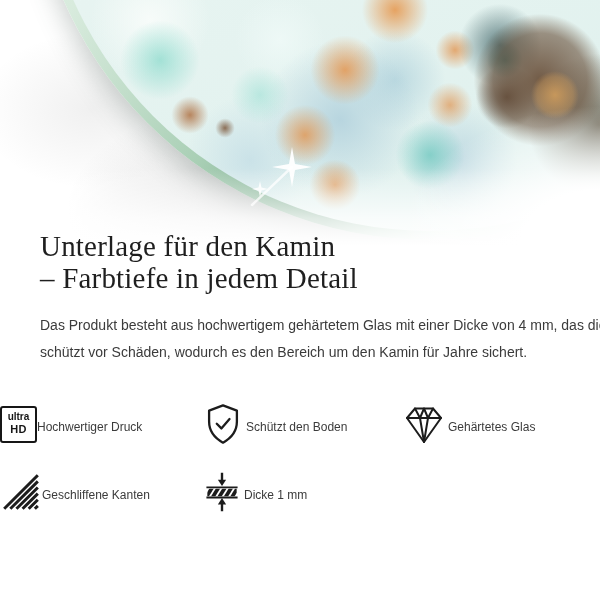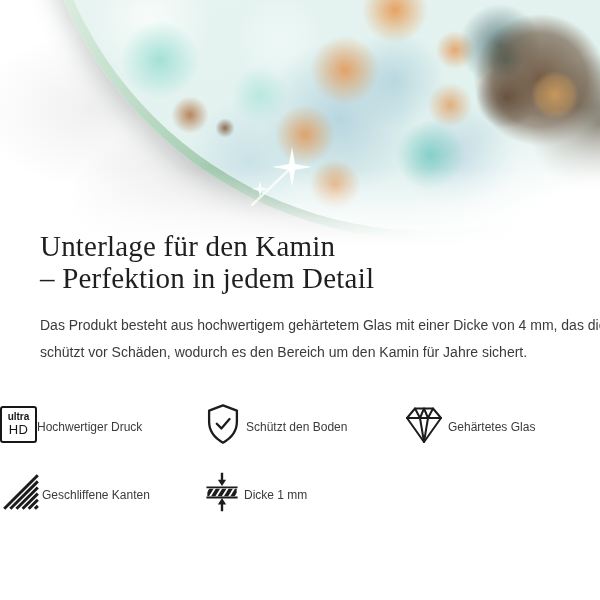--- a/index.html
+++ b/index.html
@@ -56,21 +56,21 @@
 
   
   .features{position:absolute;left:0;top:400px;width:600px;display:grid;
     grid-template-columns:1fr 1fr 1fr;row-gap:20px;}
   .feature{display:flex;flex-direction:row;align-items:center;}
   .icon-box{height:48px;display:flex;align-items:center;justify-content:center;}
   .feature .label{margin-top:7px;font-size:12px;line-height:15px;color:#3b3b3b;}
   .uhd-box{width:33px;height:33px;border:2.5px solid #161616;border-radius:3px;
     display:flex;flex-direction:column;align-items:center;justify-content:center;color:#161616;}
   .uhd-top{font-size:10px;line-height:10px;font-weight:bold;}
-  .uhd-hd{font-size:13px;line-height:15px;font-weight:normal;letter-spacing:0.4px;}
+  .uhd-hd{font-size:11px;line-height:15px;font-weight:bold;letter-spacing:0.4px;}
   svg.ic{display:block;}
 </style>
 </head>
 <body>
 
 <div class="page">
 
   <div class="hero">
     <div class="plate">
       <div class="art"></div>
@@ -78,21 +78,21 @@
     <div class="fade"></div>
     <svg class="sparkle" width="92" height="82" viewBox="0 0 92 82">
       <line x1="46" y1="24" x2="6" y2="62" stroke="rgba(255,255,255,0.75)" stroke-width="2.5" stroke-linecap="round"></line>
       <path d="M46,4 L49,21 L66,24 L49,27 L46,44 L43,27 L26,24 L43,21 Z" fill="#ffffff" opacity="0.95"></path>
       <path d="M14,38 L15.5,44.5 L22,46 L15.5,47.5 L14,54 L12.5,47.5 L6,46 L12.5,44.5 Z" fill="#ffffff" opacity="0.85"></path>
     </svg>
   </div>
 
   <h1 class="title">
     <span>Unterlage für den Kamin</span><br>
-    <span>– Perfektion in jedem Detail</span>
+    <span>– Farbtiefe in jedem Detail</span>
   </h1>
 
   <div class="desc">
     <div>Das Produkt besteht aus hochwertigem gehärtetem Glas mit einer Dicke von 4 mm, das die</div>
     <div>schützt vor Schäden, wodurch es den Bereich um den Kamin für Jahre sichert.</div>
   </div>
 
   <div class="features">
 
 

